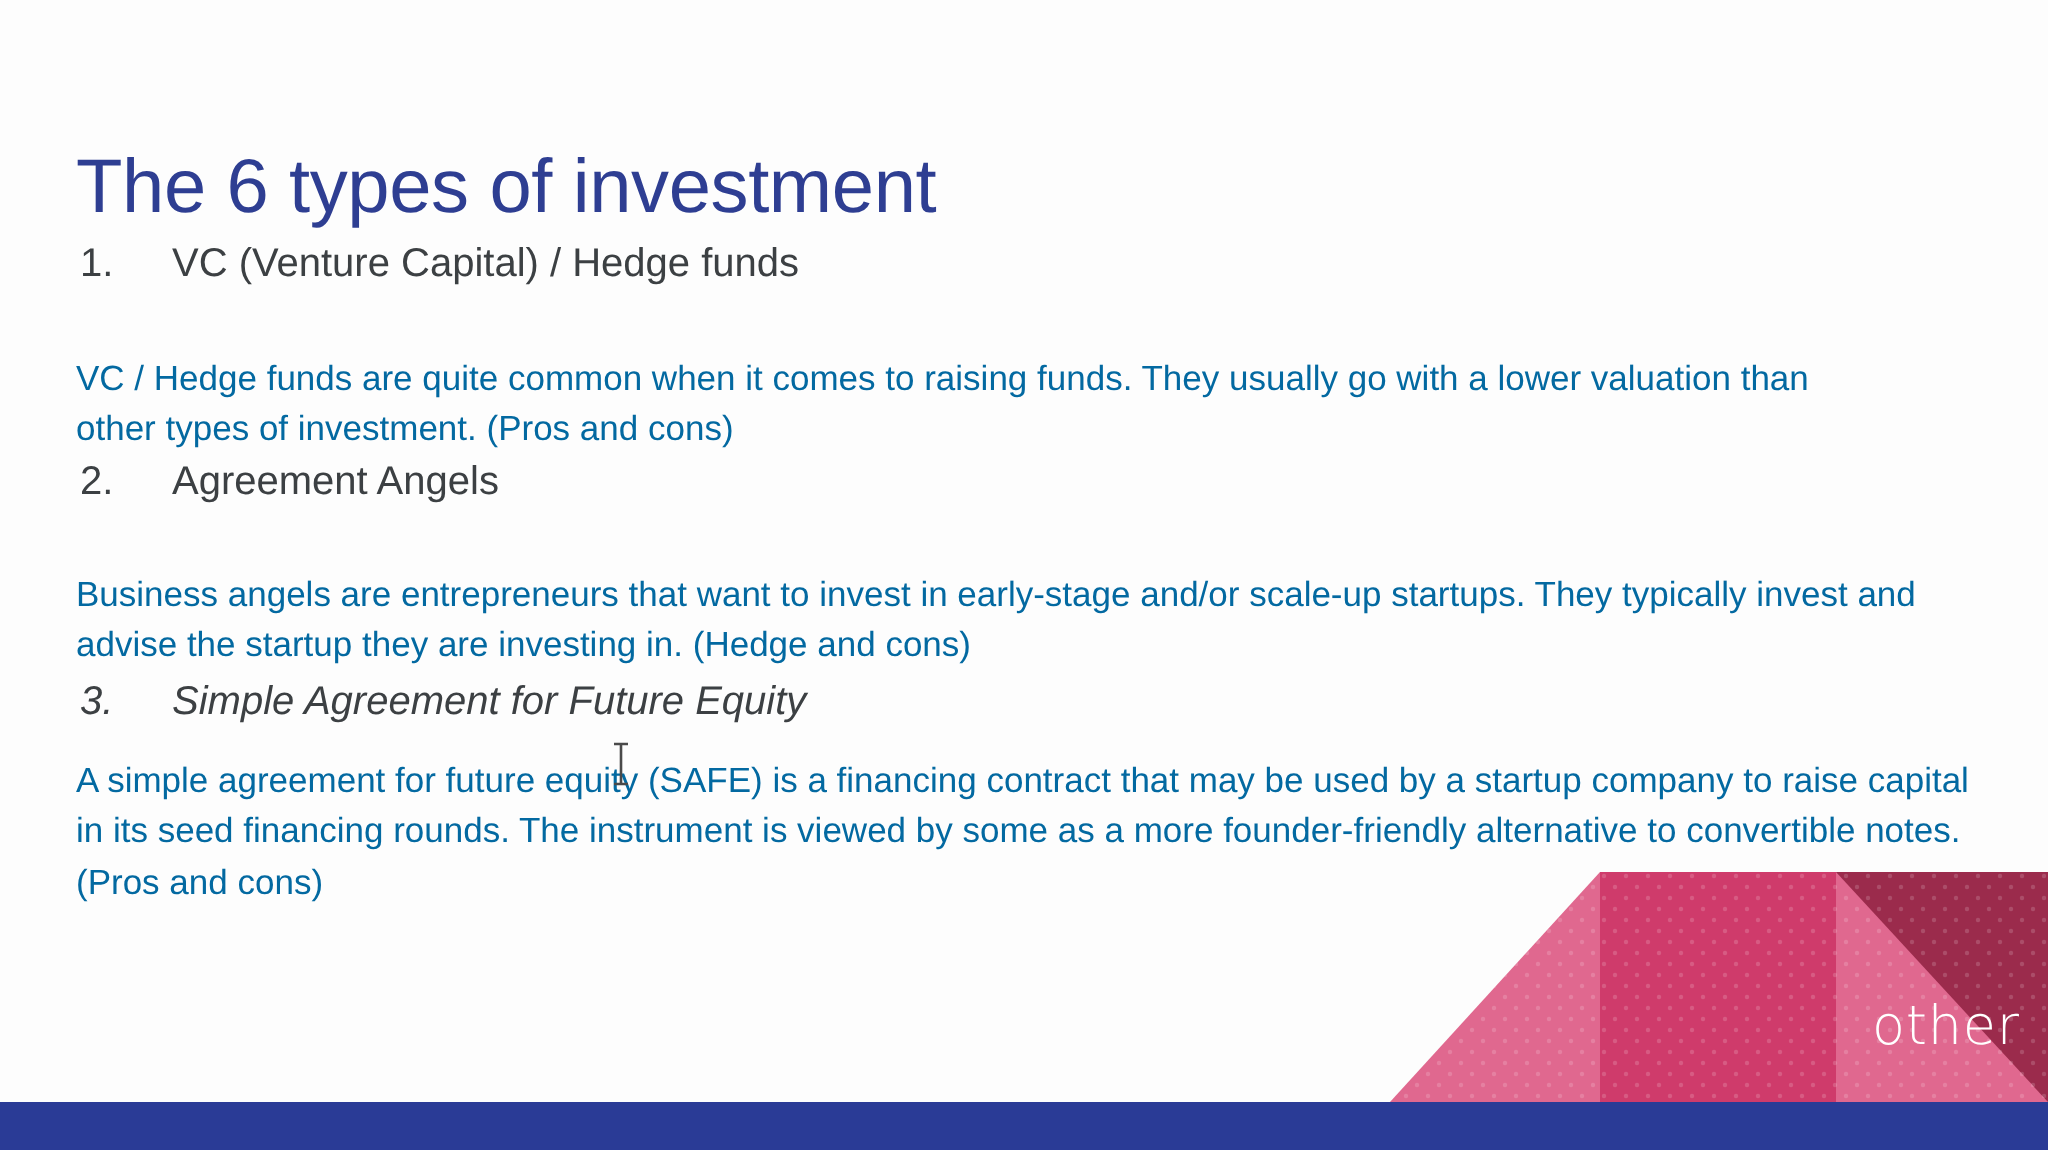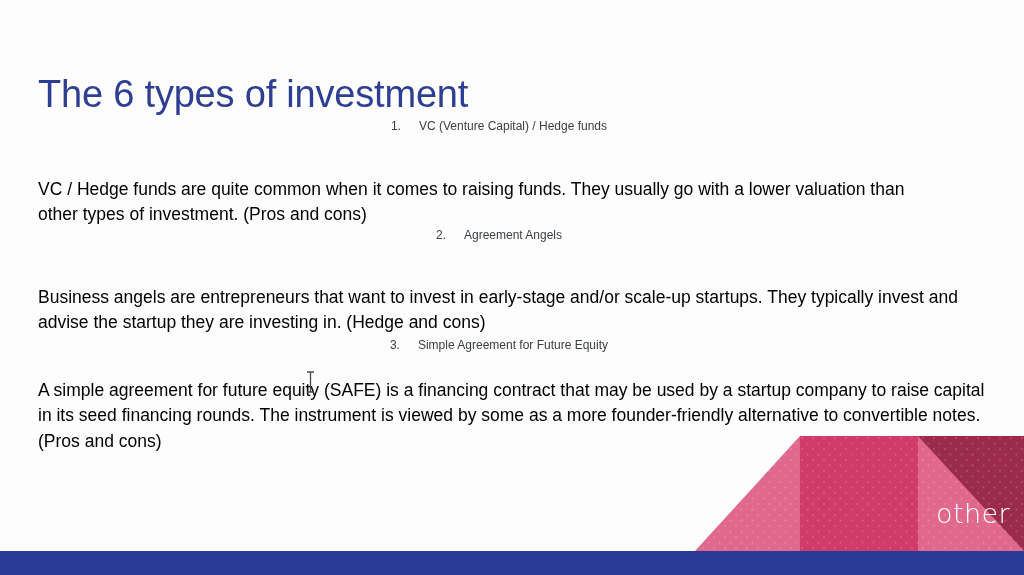--- a/index.html
+++ b/index.html
@@ -75,46 +75,45 @@
     color: #2e3e92;
     letter-spacing: -0.2px;
     line-height: 1.15;
     white-space: nowrap;
   }
 
   .list-item {
     position: absolute;
     left: 40px;
     width: 900px;
-    font-size: 12px;
+    font-size: 20px;
     color: #3c4043;
     line-height: 1.45;
     white-space: nowrap;
-    text-align: center;
   }
   .list-item .num {
     display: inline-block;
     width: 46px;
   }
 
   .para {
     position: absolute;
     left: 38px;
     font-size: 17.5px;
-    color: #000000;
+    color: #0369a1;
     line-height: 1.48;
   }
 
   .p1 { top: 159px; width: 910px; }
   .p2 { top: 267px; width: 930px; }
   .p3 { top: 360px; width: 960px; }
 
   .li1 { top: 118px; }
   .li2 { top: 227px; }
-  .li3 { top: 337px; }
+  .li3 { top: 337px; font-style: italic; }
 
   
   .ibeam {
     position: absolute;
     left: 305px;
     top: 371px;
     width: 11px;
     height: 22px;
     pointer-events: none;
   }

